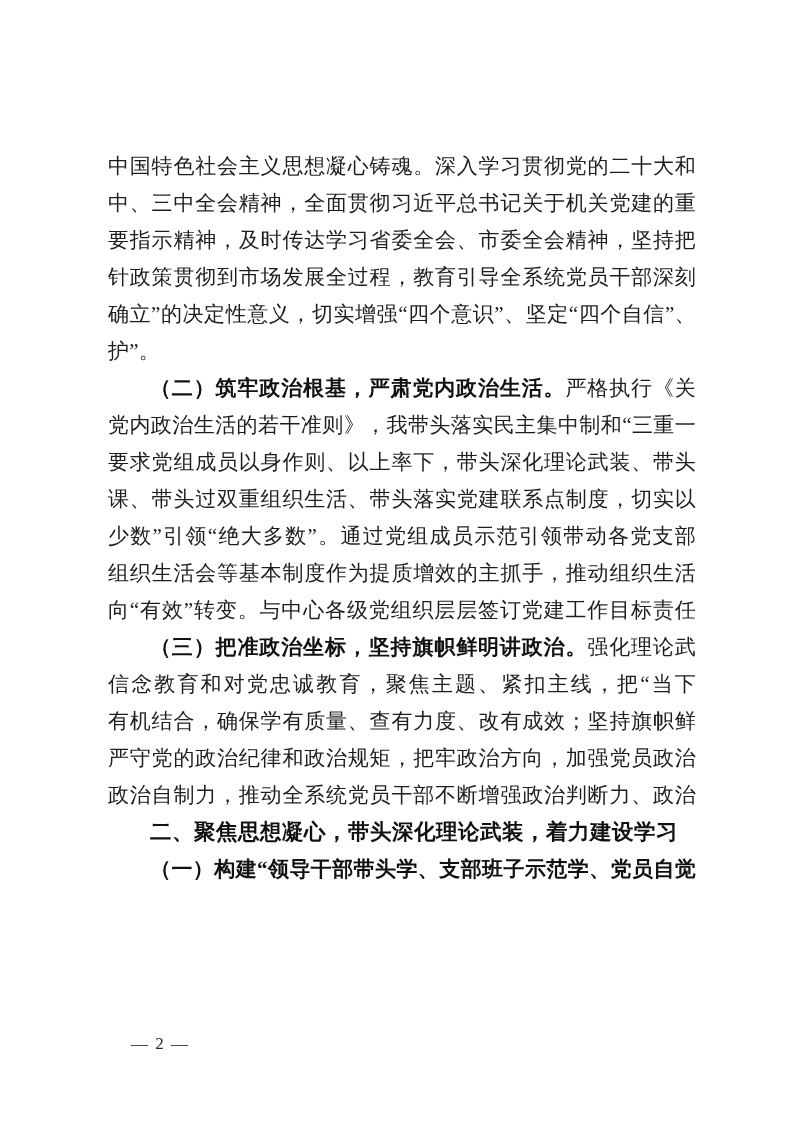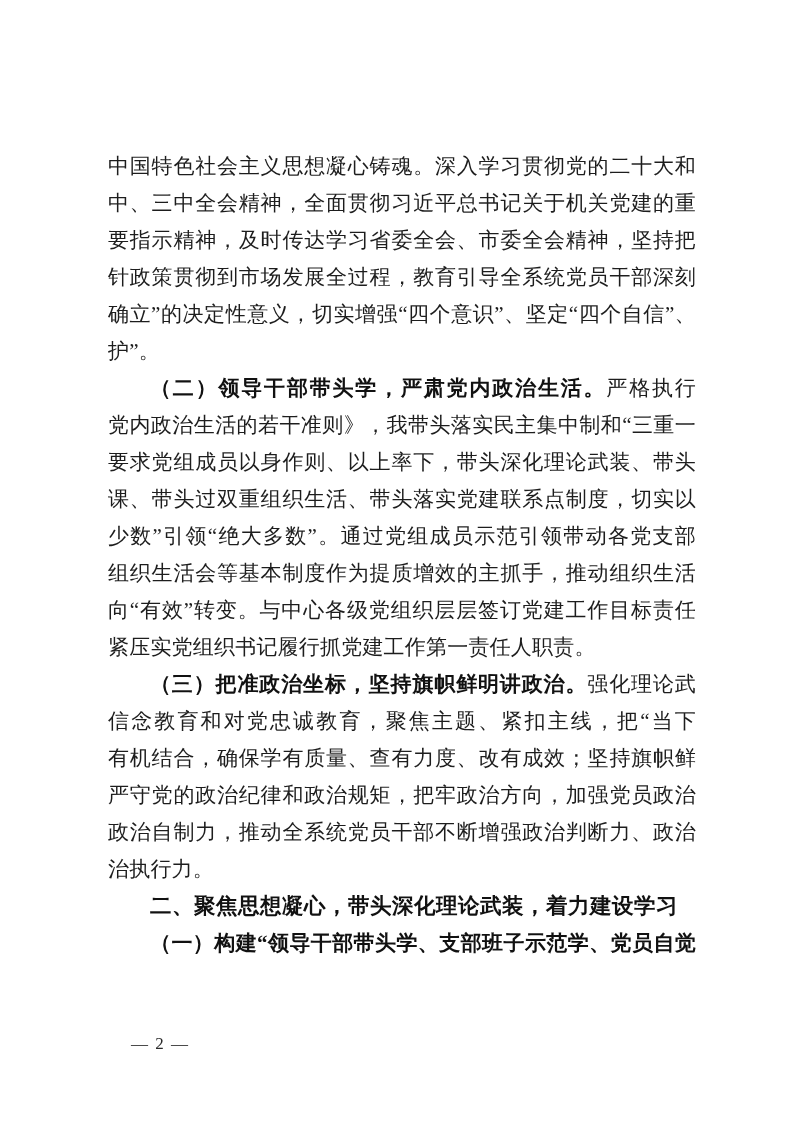--- a/index.html
+++ b/index.html
@@ -68,31 +68,29 @@
 <body>
 
 <div class="page">
   <div class="body-text">
       <div class="line body fill"><span>中国特色社会主义思想凝心铸魂。深入学习贯彻党的二十大和二十届二</span></div>
       <div class="line body fill"><span>中、三中全会精神，全面贯彻习近平总书记关于机关党建的重要讲话和重</span></div>
       <div class="line body fill"><span>要指示精神，及时传达学习省委全会、市委全会精神，坚持把党的路线方</span></div>
       <div class="line body fill"><span>针政策贯彻到市场发展全过程，教育引导全系统党员干部深刻领悟“两个</span></div>
       <div class="line body fill"><span>确立”的决定性意义，切实增强“四个意识”、坚定“四个自信”、做到“两个维</span></div>
       <div class="line body"><span>护”。</span></div>
-      <div class="line body indent fill"><span class="seg-bold">（二）领导干部带头学，严肃党内政治生活。</span><span>严格执行《关于新形势下</span></div>
+      <div class="line body indent fill"><span class="seg-bold">（二）筑牢政治根基，严肃党内政治生活。</span><span>严格执行《关于新形势下</span></div>
       <div class="line body fill"><span>党内政治生活的若干准则》，我带头落实民主集中制和“三重一大”制度，</span></div>
       <div class="line body fill"><span>要求党组成员以身作则、以上率下，带头深化理论武装、带头下基层讲党</span></div>
       <div class="line body fill"><span>课、带头过双重组织生活、带头落实党建联系点制度，切实以狠抓“关键</span></div>
       <div class="line body fill"><span>少数”引领“绝大多数”。通过党组成员示范引领带动各党支部以“三会一课”、</span></div>
       <div class="line body fill"><span>组织生活会等基本制度作为提质增效的主抓手，推动组织生活从“有形”</span></div>
       <div class="line body fill"><span>向“有效”转变。与中心各级党组织层层签订党建工作目标责任书，持续压</span></div>
-      <div class="line body"><span>紧压实党组织书记履行抓党建工作第一责任人职责。</span></div>
       <div class="line body indent fill"><span class="seg-bold">（三）把准政治坐标，坚持旗帜鲜明讲政治。</span><span>强化理论武装，加强理想</span></div>
       <div class="line body fill"><span>信念教育和对党忠诚教育，聚焦主题、紧扣主线，把“当下改”与“长久立”</span></div>
       <div class="line body fill"><span>有机结合，确保学有质量、查有力度、改有成效；坚持旗帜鲜明讲政治，</span></div>
       <div class="line body fill"><span>严守党的政治纪律和政治规矩，把牢政治方向，加强党员政治历练，增强</span></div>
       <div class="line body fill"><span>政治自制力，推动全系统党员干部不断增强政治判断力、政治领悟力、政</span></div>
-      <div class="line body"><span>治执行力。</span></div>
       <div class="line heading indent"><span class="seg-bold">二、聚焦思想凝心，带头深化理论武装，着力建设学习型机关</span></div>
       <div class="line subhead indent fill"><span class="seg-bold">（一）构建“领导干部带头学、支部班子示范学、党员自觉主动学”</span></div>
     </div>
   <div class="page-number">— 2 —</div>
 </div>
 
 </body></html>

